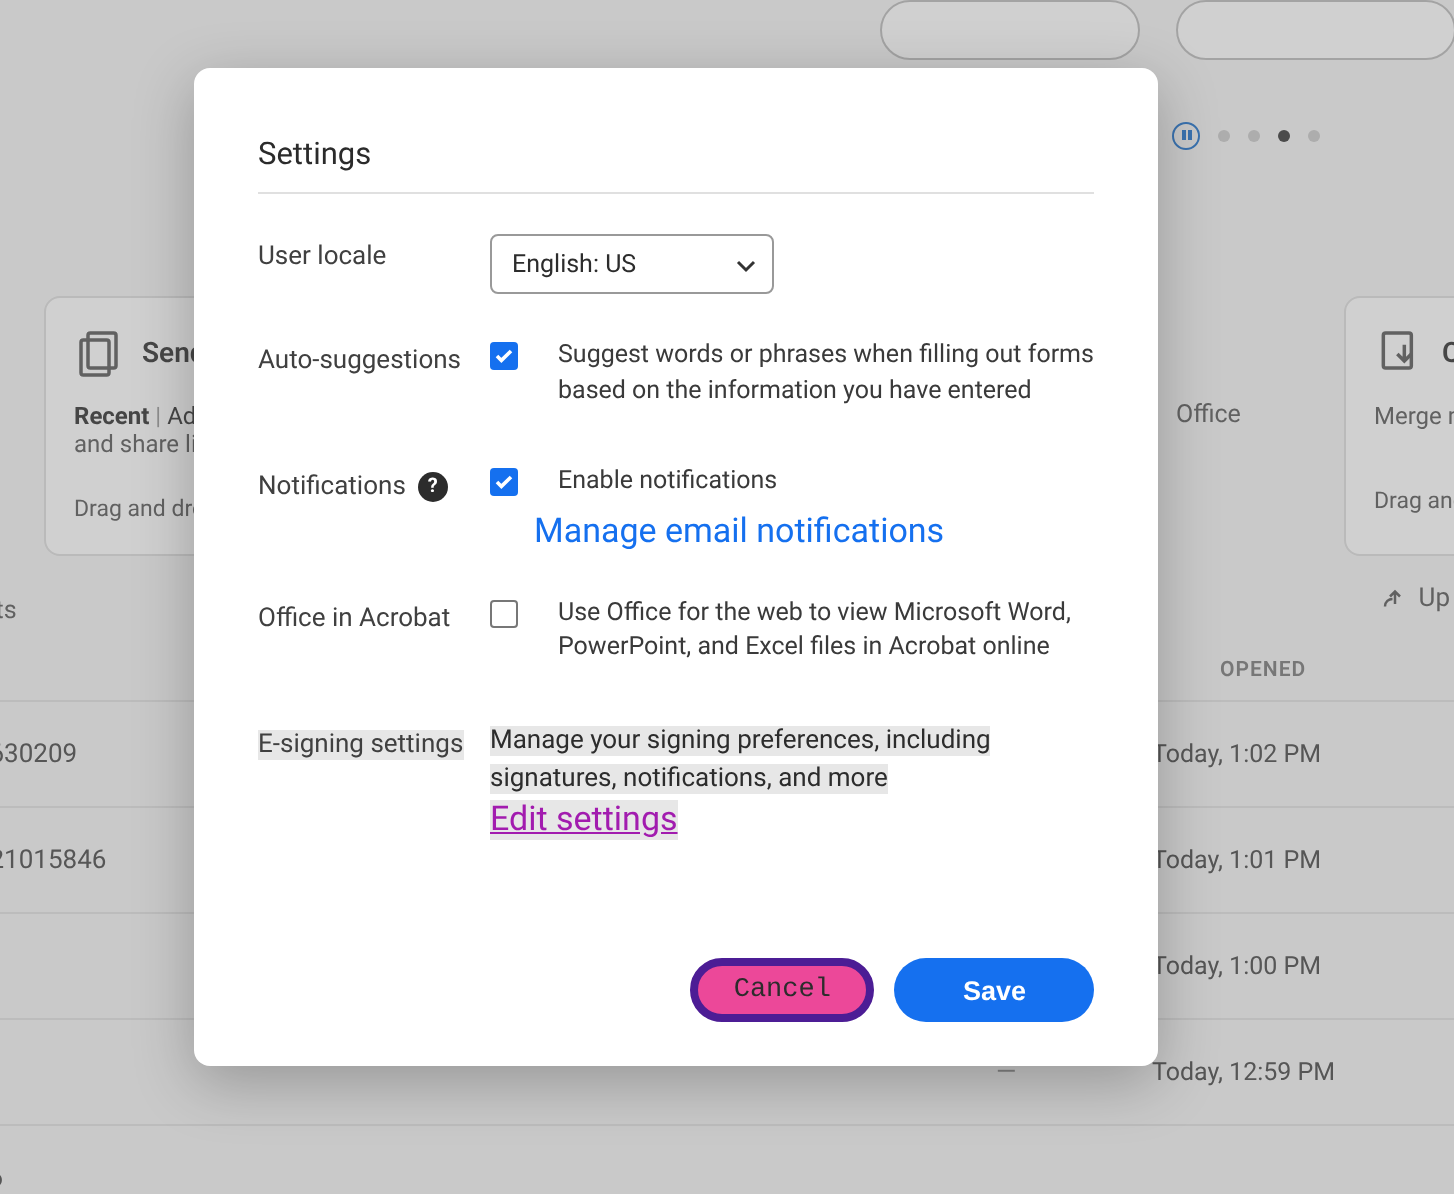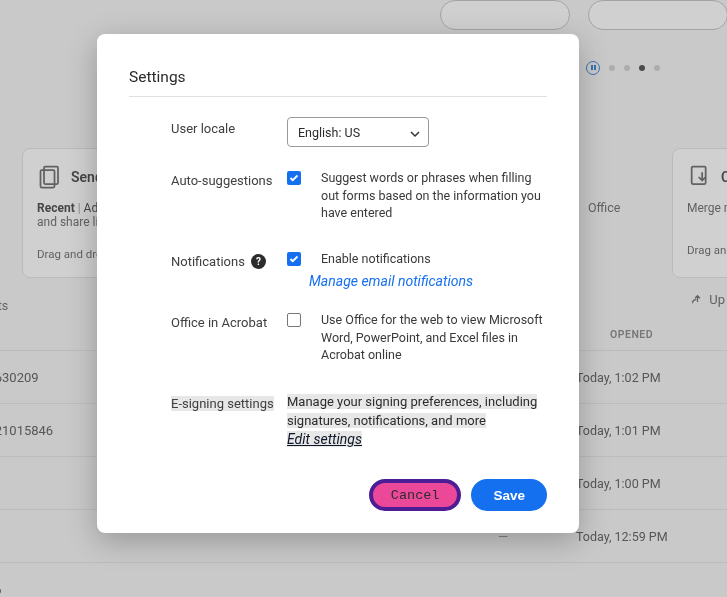--- a/index.html
+++ b/index.html
@@ -93,21 +93,21 @@
     display: flex;
     margin-bottom: 22px;
     align-items: flex-start;
   }
   .row .label {
     width: 116px;
     flex-shrink: 0;
     font-size: 13px;
     color:#404040;
     padding-top: 4px;
-    display:flex;align-items:center;gap:6px;margin-left:42px;
+    display:flex;align-items:center;gap:6px;
   }
   .row .control { flex:1; font-size:13px; }
   .sel {
     width: 142px;
     height: 30px;
     border: 1px solid #999;
     border-radius: 4px;
     background:#fff;
     padding: 0 26px 0 10px;
     font-size: 12.5px;
@@ -127,31 +127,31 @@
   .chk .box.checked{background:#1570ef;}
   .chk .box.unchecked{border:1.5px solid #777;background:#fff;}
   .chk .box svg{width:10px;height:10px;color:#fff;}
   .chk .txt{color:#3a3a3a;font-size:12.5px;line-height:1.4;}
   .btn-outline{
     display:inline-flex;align-items:center;justify-content:center;
     border:1.5px solid #2c2c2c;border-radius:18px;background:#fff;
     height:30px;padding:0 16px;font-size:13px;font-weight:600;color:#2c2c2c;cursor:pointer;
     margin-top:6px;margin-left:22px;
   }
-  .link{color:#1570ef;font-size:14px;cursor:pointer;font-style:italic;}
+  .link{color:#1570ef;font-size:17px;cursor:pointer;}
   .hl{background:#e7e7e7;}
   .info-ico{width:15px;height:15px;background:#2c2c2c;border-radius:50%;color:#fff;display:inline-flex;align-items:center;justify-content:center;font-size:10px;font-weight:700;}
   .footer{
     display:flex;justify-content:flex-end;gap:10px;margin-top:8px;
   }
   .btn-cancel{
     border:4px solid #4c1d95;border-radius:20px;background:#ec4899;height:32px;padding:0 18px;font-size:13.5px;color:#2c2c2c;cursor:pointer;font-family:Liberation Mono, monospace;
   }
   .btn-primary{
-    border:none;border-radius:20px;background:#1570ef;height:32px;padding:0 22px;font-size:13.5px;color:#fff;font-weight:600;cursor:pointer;
+    border:none;border-radius:20px;background:#1570ef;height:32px;padding:0 34px;font-size:13.5px;color:#fff;font-weight:600;cursor:pointer;
   }
 </style>
 </head>
 <body>
 
 <div class="bg">
   <div class="pill" style="left:440px;top:0;width:130px;"></div>
   <div class="pill" style="left:588px;top:0;width:140px;"></div>
   <div class="dots">
     <span class="pau"></span>
@@ -279,21 +279,21 @@
         </div>
       </div>
     </div>
 
     <div class="row">
       <div class="label">
           <span class="hl">E-signing settings</span>
         </div>
       <div class="control">
         <div><span class="hl txt" style="line-height:1.5;">Manage your signing preferences, including signatures, notifications, and more</span></div>
-        <div><span class="hl link" style="color:#0f172a;text-decoration:underline;">Edit settings</span></div>
+        <div><span class="hl link" style="color:#a21caf;text-decoration:underline;">Edit settings</span></div>
       </div>
     </div>
 
 
   </div>
 
   <div class="footer">
     <button class="btn-cancel">Cancel</button>
     <button class="btn-primary">Save</button>
   </div>

